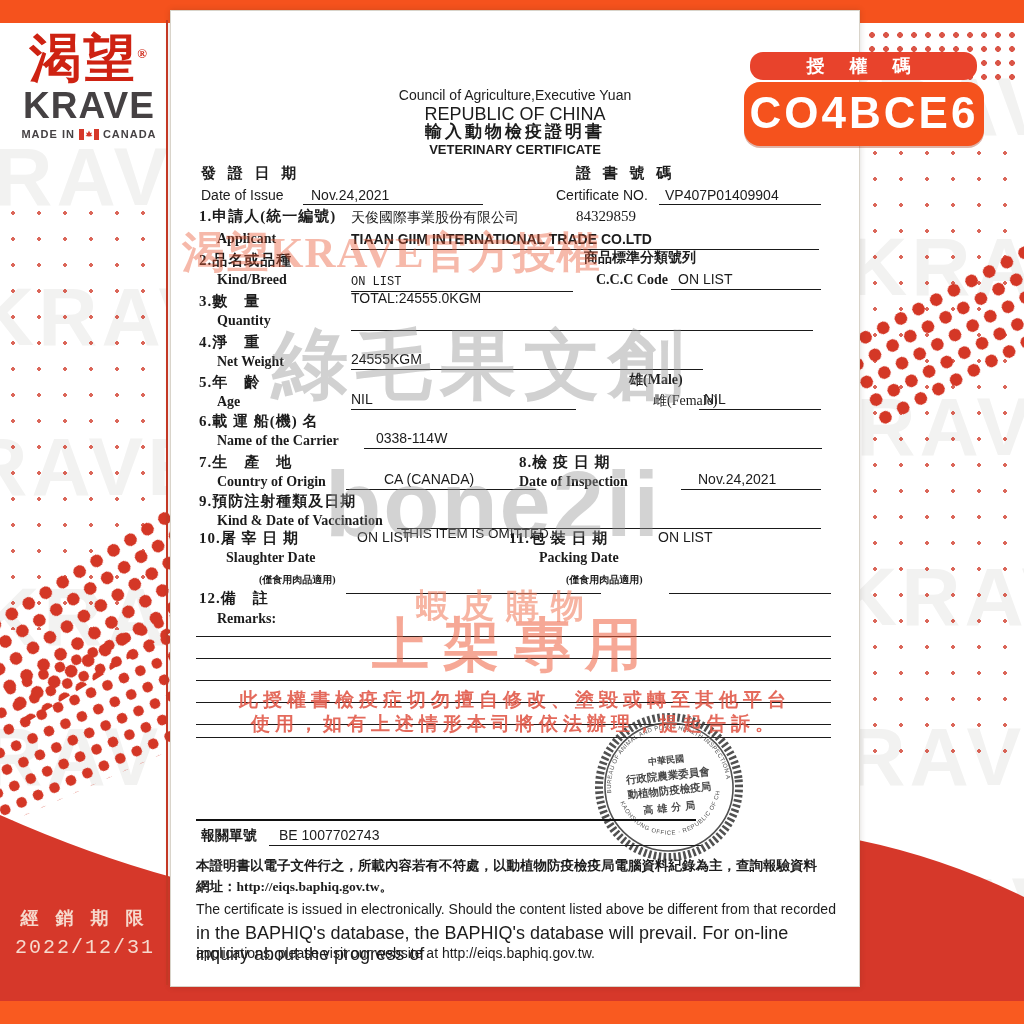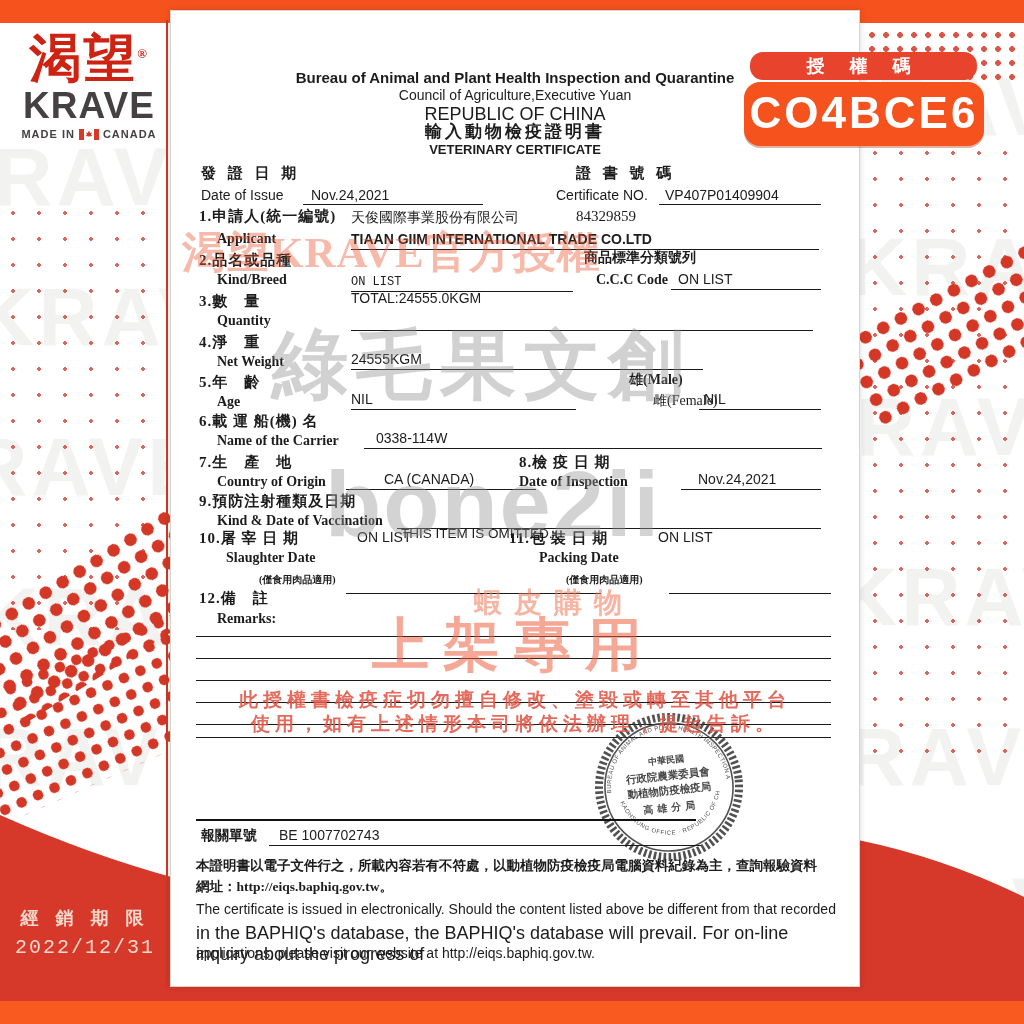--- a/index.html
+++ b/index.html
@@ -116,21 +116,20 @@
   <div class="abs badge1">授 權 碼</div>
   <div class="abs badge2">CO4BCE6</div>
 
   <div id="dist" class="abs">
     <div class="dist-l1">經 銷 期 限</div>
     <div class="dist-l2">2022/12/31</div>
   </div>
 
   <div id="paper" class="abs ink">
 
-    <div class="abs ctr" style="top:58px;font-size:15px;font-weight:bold;">Bureau of Animal and Plant Health Inspection and Quarantine</div>
     <div class="abs ctr" style="top:76px;font-size:14px;">Council of Agriculture,Executive Yuan</div>
     <div class="abs ctr" style="top:93px;font-size:18px;">REPUBLIC OF CHINA</div>
     <div class="abs ctr serif" style="top:109px;font-size:17px;font-weight:bold;letter-spacing:3px;">輸入動物檢疫證明書</div>
     <div class="abs ctr" style="top:131px;font-size:13px;font-weight:bold;">VETERINARY CERTIFICATE</div>
 
     <div class="abs lbl serif" style="left:30px;top:153px;letter-spacing:4px;">發 證 日 期</div>
     <div class="abs en" style="left:30px;top:176px;">Date of Issue</div>
     <div class="abs val" style="left:140px;top:176px;">Nov.24,2021</div>
     <div class="abs uline" style="left:132px;top:193px;width:180px;"></div>
 
@@ -238,16 +237,16 @@
     <div class="abs serif" style="left:25px;top:846px;width:638px;font-size:13.5px;font-weight:bold;">本證明書以電子文件行之，所載內容若有不符處，以動植物防疫檢疫局電腦資料紀錄為主，查詢報驗資料</div>
     <div class="abs serif" style="left:25px;top:867px;width:638px;font-size:13.5px;font-weight:bold;">網址：http://eiqs.baphiq.gov.tw。</div>
     <div class="abs" style="left:25px;top:890px;width:640px;font-size:14px;">The certificate is issued in electronically. Should the content listed above be different from that recorded</div>
     <div class="abs" style="left:25px;top:912px;width:640px;font-size:18px;">in the BAPHIQ's database, the BAPHIQ's database will prevail. For on-line inquiry about the progress of</div>
     <div class="abs" style="left:25px;top:934px;width:640px;font-size:14px;">applications, please visit our website at http://eiqs.baphiq.gov.tw.</div>
   </div>
 
   <div class="abs wm" style="left:182px;top:224px;font-size:43px;letter-spacing:1px;color:rgba(234,88,52,.42);font-family:Liberation Serif, serif;text-align:center;">渴望KRAVE官方授權</div>
   <div class="abs wm" style="left:272px;top:315px;font-size:76px;letter-spacing:8px;color:rgba(140,140,140,.40);">綠毛果文創</div>
   <div class="abs wm" style="left:325px;top:452px;font-size:92px;letter-spacing:2px;color:rgba(150,150,150,.42);font-weight:900;">bone2ii</div>
-  <div class="abs wm" style="left:170px;top:584px;width:672px;text-align:center;font-size:28px;letter-spacing:12px;color:rgba(242,130,100,.60);padding-left:48px;">蝦皮購物</div>
+  <div class="abs wm" style="left:170px;top:584px;width:672px;text-align:center;font-size:33px;letter-spacing:12px;color:rgba(242,130,100,.60);">蝦皮購物</div>
   <div class="abs wm" style="left:170px;top:607px;width:688px;text-align:center;font-size:57px;letter-spacing:14px;color:rgba(238,96,64,.55);font-weight:900;">上架專用</div>
 
 </div>
 
 </body></html>

